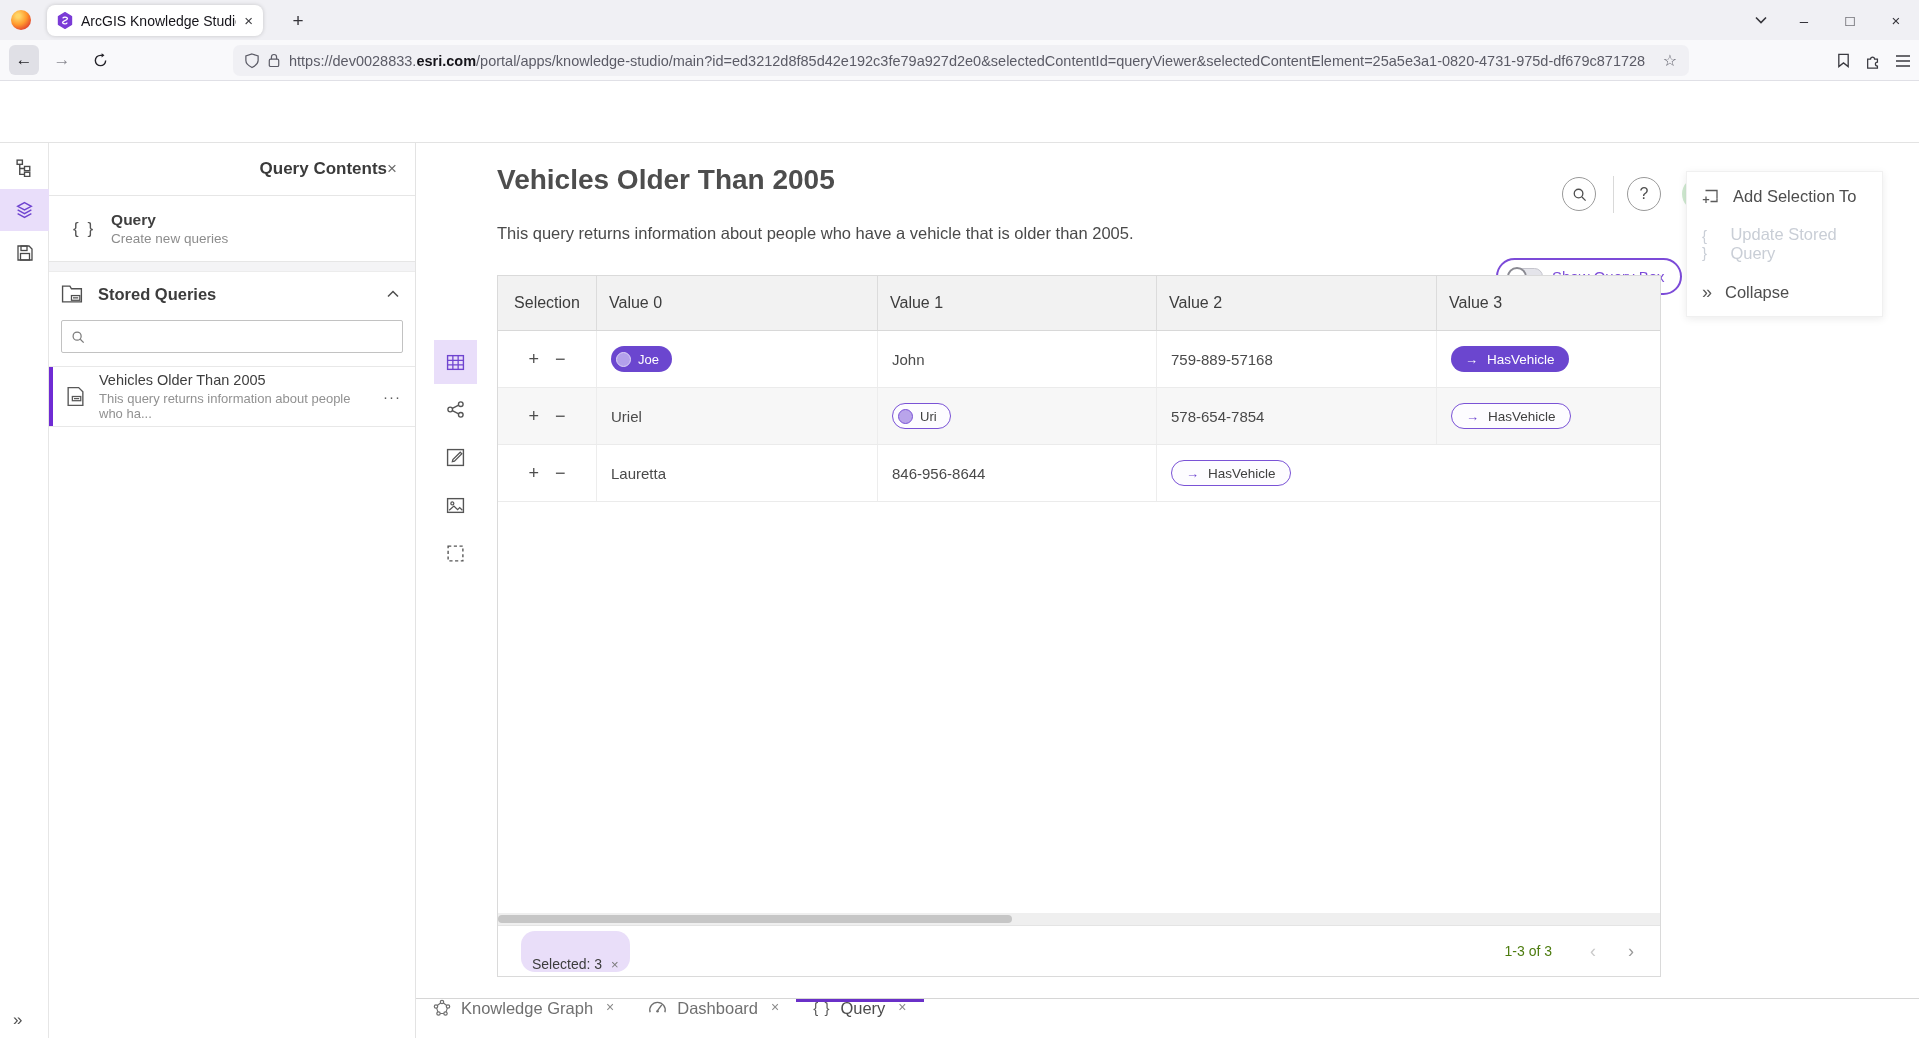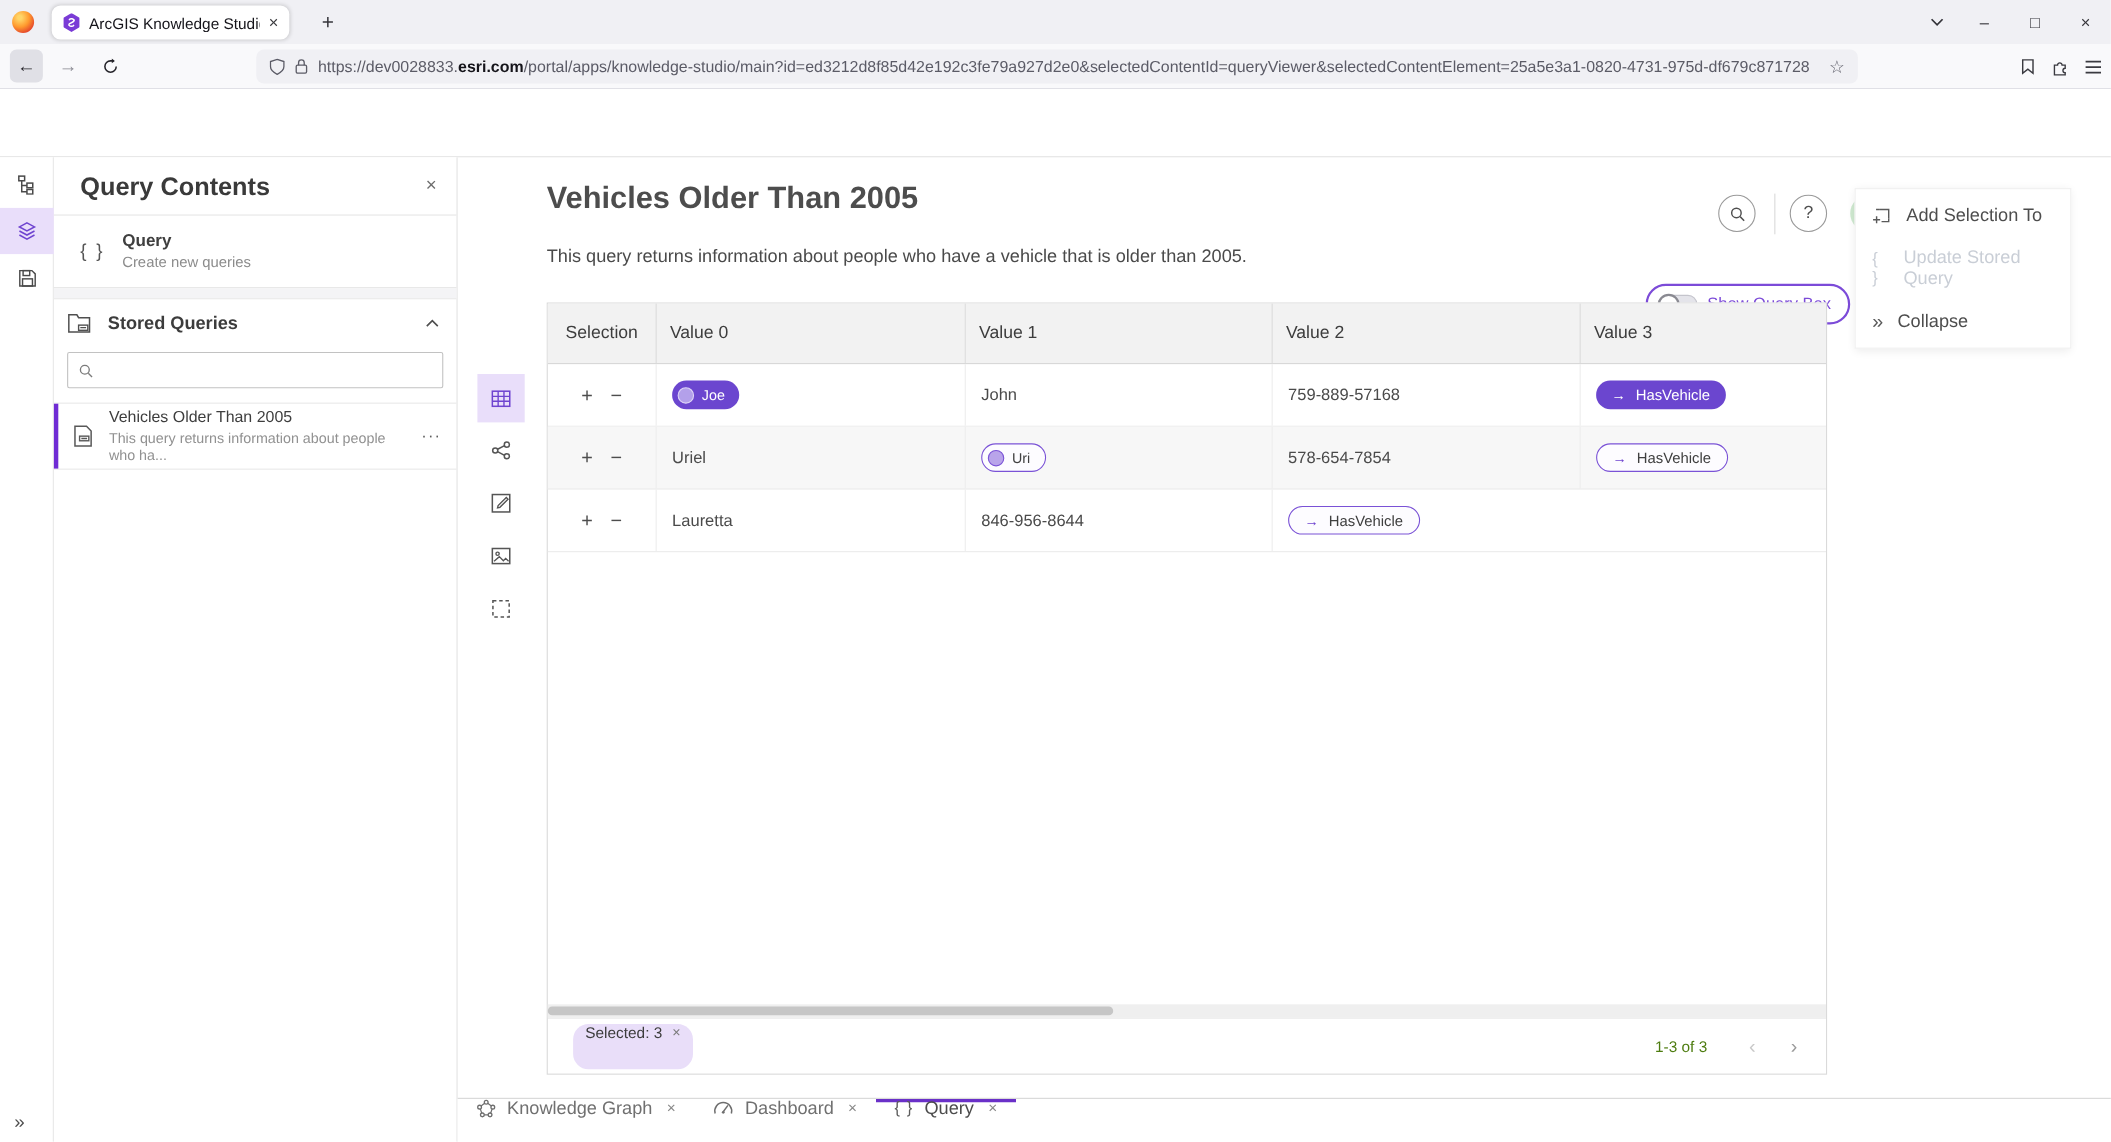--- a/index.html
+++ b/index.html
@@ -56,21 +56,21 @@
   
   .rail { position:absolute; left:0; top:143px; width:49px; bottom:0; background:#fff; border-right:1px solid #e6e6e6; }
   .rail-btn { width:49px; height:44px; display:flex; align-items:center; justify-content:center; color:#4a4a4a; }
   .rail-btn.sel { background:#e9defa; color:#6f44d0; height:42px; }
   .rail-expand { position:absolute; left:0; bottom:8px; width:49px; display:flex; justify-content:flex-start;
                  padding-left:13px; color:#4f4f4f; font-size:17px; }
 
   
   .panel { position:absolute; left:49px; top:143px; width:367px; bottom:0; background:#fff; border-right:1px solid #e3e3e3; }
   .panel-title-row { height:53px; display:flex; align-items:center; padding:0 18px 0 24px; border-bottom:1px solid #e6e6e6; }
-  .panel-title { flex:1; font-size:23px; font-weight:600; color:#3a3a3a; }
+  .panel-title { flex:1; font-size:17px; font-weight:600; color:#3a3a3a;text-align:right; }
   .panel-close { color:#6d6d6d; font-size:17px; }
   .query-item { height:66px; display:flex; align-items:center; gap:16px; padding:0 24px; border-bottom:1px solid #e6e6e6; }
   .braces-ic { font-size:17px; color:#555; letter-spacing:2px; white-space:nowrap; }
   .qi-title { font-size:15.5px; font-weight:600; color:#3f3f3f; }
   .qi-sub { font-size:13.5px; color:#8c8c8c; margin-top:2px; }
   .panel-band { height:10px; background:#f4f4f6; border-bottom:1px solid #ececec; }
   .stored-header { height:44px; display:flex; align-items:center; gap:14px; padding:0 16px 0 12px; }
   .stored-title { flex:1; font-size:16.5px; font-weight:600; color:#3c3c3c; }
   .searchbox { margin:4px 12px 13px 12px; height:33px; border:1px solid #c2c2c2; border-radius:2px; background:#fff;
                display:flex; align-items:center; padding:0 9px; gap:8px; color:#7b7b7b; }
@@ -122,21 +122,21 @@
   .pill--outline { background:#fdfcff; border:1.5px solid #7a52d6; color:#404040; }
   .pill--outline .dot { background:#b9a4ea; border:1.5px solid #7a52d6; }
   .rel-pill { padding:0 14px; gap:9px; font-size:13.5px; }
   .rel-pill .arr { font-size:13px; }
   .rel-pill.pill--outline .arr { color:#6f44d0; }
 
   .tfiller { flex:1; }
   .hscroll { height:12px; background:#efefef; position:relative; }
   .hscroll-thumb { position:absolute; left:0; top:2px; width:514px; height:8px; background:#c6c6c6; border-radius:4px; }
   .tfooter { height:51px; border-top:1px solid #e4e4e4; display:flex; align-items:center; padding:0 18px 0 23px; }
-  .sel-chip { display:inline-flex; align-items:flex-start; height:41px; border-radius:14px; background:#e9def9;
+  .sel-chip { display:inline-flex; align-items:flex-end; height:41px; border-radius:14px; background:#e9def9;
               padding:0 11px; gap:9px; font-size:14px; color:#3c3c3c; }
   .sel-chip .x { color:#7a7a7a; font-size:13px; cursor:pointer; }
   .tfooter .spacer { flex:1; }
   .page-range { font-size:14px; color:#4d7c0f; margin-right:30px; }
   .pg { font-size:18px; width:22px; text-align:center; }
   .pg.prev { color:#c9c9c9; margin-right:16px; }
   .pg.next { color:#9a9a9a; }
 
   
   .ctxmenu { position:absolute; left:1686px; top:171px; width:197px; background:#fff; border:1px solid #f0f0f0;

